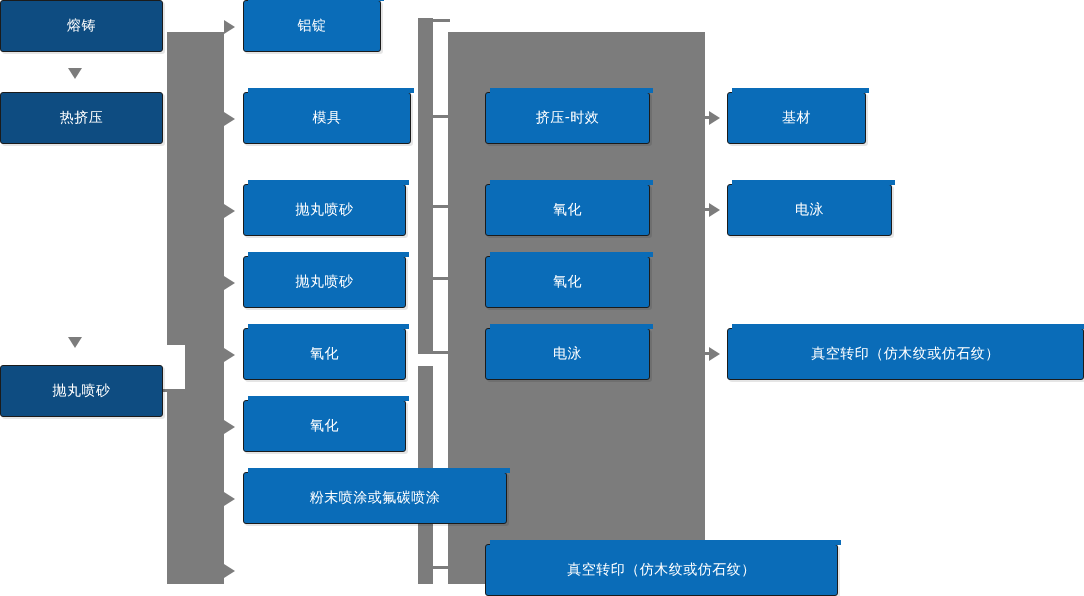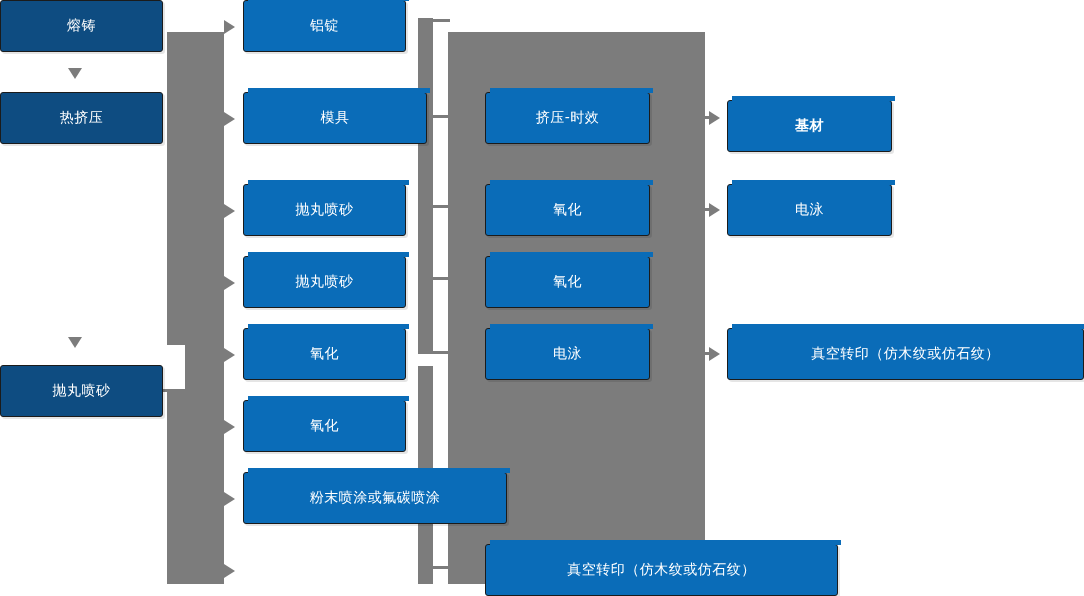--- a/index.html
+++ b/index.html
@@ -144,24 +144,24 @@
   <div class="node dark" style="left:0px; top:0px; width:163px; height:52px;">
     <span>熔铸</span>
   </div>
   <div class="node dark" style="left:0px; top:92px; width:163px; height:52px;">
     <span>热挤压</span>
   </div>
   <div class="node dark" style="left:0px; top:365px; width:163px; height:52px;">
     <span>抛丸喷砂</span>
   </div>
 
-  <div class="node mid lip" style="left:243px; top:0px; width:163px; height:52px;">
+  <div class="node mid lip" style="left:243px; top:0px; width:138px; height:52px;">
     <span>铝锭</span>
   </div>
-  <div class="node mid lip" style="left:243px; top:92px; width:184px; height:52px;">
+  <div class="node mid lip" style="left:243px; top:92px; width:168px; height:52px;">
     <span>模具</span>
   </div>
   <div class="node mid lip" style="left:243px; top:184px; width:163px; height:52px;">
     <span>抛丸喷砂</span>
   </div>
   <div class="node mid lip" style="left:243px; top:256px; width:163px; height:52px;">
     <span>抛丸喷砂</span>
   </div>
   <div class="node mid lip" style="left:243px; top:328px; width:163px; height:52px;">
     <span>氧化</span>
@@ -182,21 +182,21 @@
   <div class="node mid lip" style="left:485px; top:256px; width:165px; height:52px;">
     <span>氧化</span>
   </div>
   <div class="node mid lip" style="left:485px; top:328px; width:165px; height:52px;">
     <span>电泳</span>
   </div>
   <div class="node mid lip" style="left:485px; top:544px; width:353px; height:52px;">
     <span>真空转印（仿木纹或仿石纹）</span>
   </div>
 
-  <div class="node mid lip" style="left:727px; top:100px; width:165px; height:52px;font-weight:bold;">
+  <div class="node mid lip" style="left:727px; top:92px; width:139px; height:52px;">
     <span>基材</span>
   </div>
   <div class="node mid lip" style="left:727px; top:184px; width:165px; height:52px;">
     <span>电泳</span>
   </div>
   <div class="node mid lip" style="left:727px; top:328px; width:357px; height:52px;">
     <span>真空转印（仿木纹或仿石纹）</span>
   </div>
 
 </div>

